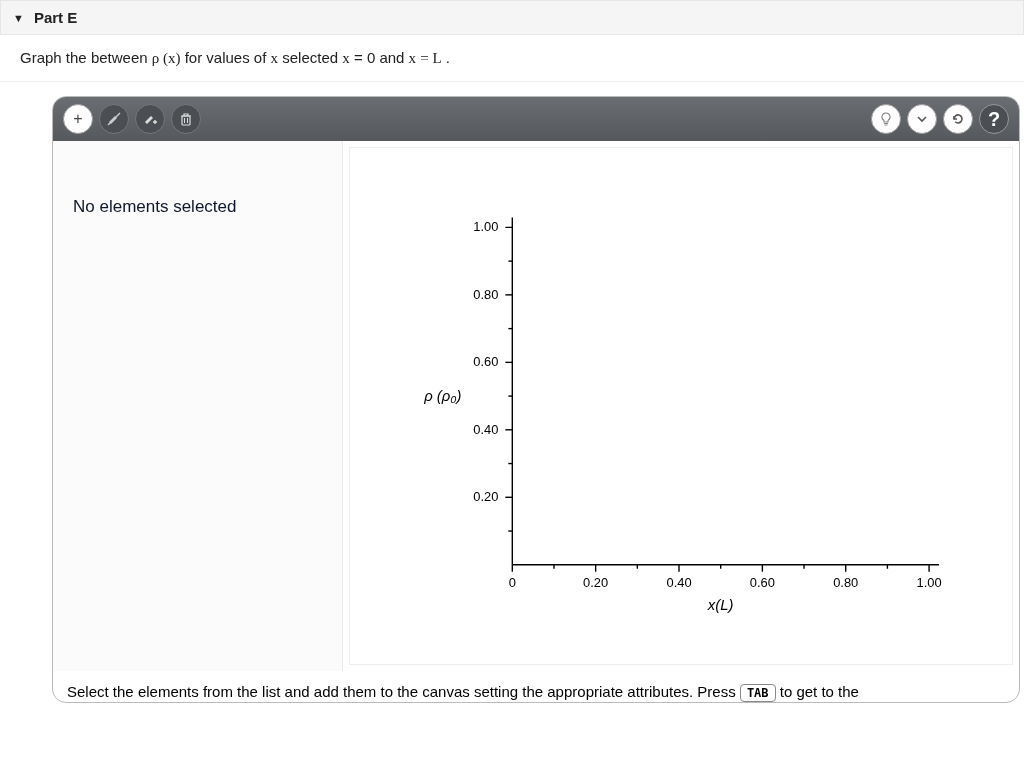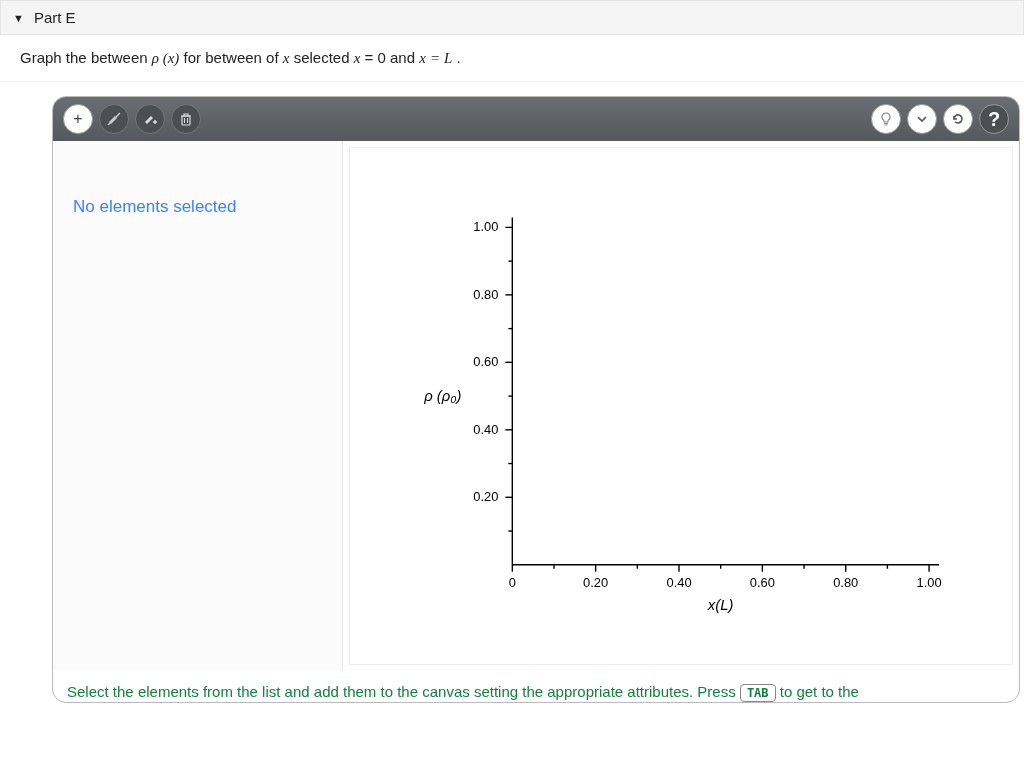--- a/index.html
+++ b/index.html
@@ -16,30 +16,29 @@
       padding: 8px 12px;
       display: flex;
       align-items: center;
       gap: 10px;
     }
     .part-header .arrow {
       font-size: 11px;
       color: #222;
     }
     .part-header .title {
-      font-weight: normal;
+      font-weight: bold;
       font-size: 15px;
     }
     .instruction {
       padding: 14px 20px 14px 20px;
       font-size: 15px;
       border-bottom: 1px solid #eee;
     }
     .instruction .math-i {
-      font-style: italic;
       font-family: 'Times New Roman', serif;
     }
     .workspace-wrap {
       padding: 14px 4px 0 52px;
     }
     .workspace {
       border: 1px solid #bbb;
       border-radius: 14px;
       overflow: hidden;
     }
@@ -75,38 +74,38 @@
     .canvas-row {
       display: flex;
       height: 530px;
       background: #fff;
     }
     .side-panel {
       width: 290px;
       background: #fbfbfb;
       border-right: 1px solid #e8e8e8;
       padding: 56px 20px;
-      color: #3b82f6;
+      color: #0f172a;
       font-size: 17px;
     }
     .canvas-area {
       flex: 1;
       position: relative;
       background: #fff;
       margin: 6px;
       border: 1px solid #eee;
     }
     .canvas-svg {
       width: 100%;
       height: 100%;
     }
     .footer-hint {
       padding: 12px 14px 0 14px;
       font-size: 15px;
-      color: #15803d;
+      color: #000000;
     }
     .kbd {
       display: inline-block;
       border: 1px solid #888;
       border-radius: 4px;
       padding: 1px 6px;
       font-family: monospace;
       font-size: 12px;
       font-weight: bold;
       background: #fff;
@@ -118,21 +117,21 @@
 <body>
 
 <div class="part-header">
   <span class="arrow">▼</span>
   <span class="title">Part E</span>
 </div>
 
 <div class="instruction">
   <span>Graph the between </span>
   <span class="math-i">ρ (x)</span>
-  <span> for between of </span>
+  <span> for values of </span>
   <span class="math-i">x</span>
   <span> selected </span>
   <span class="math-i">x</span>
   <span> = 0</span>
   <span> and </span>
   <span class="math-i">x</span>
   <span class="math-i"> = L</span>
   <span>.</span>
 </div>
 

